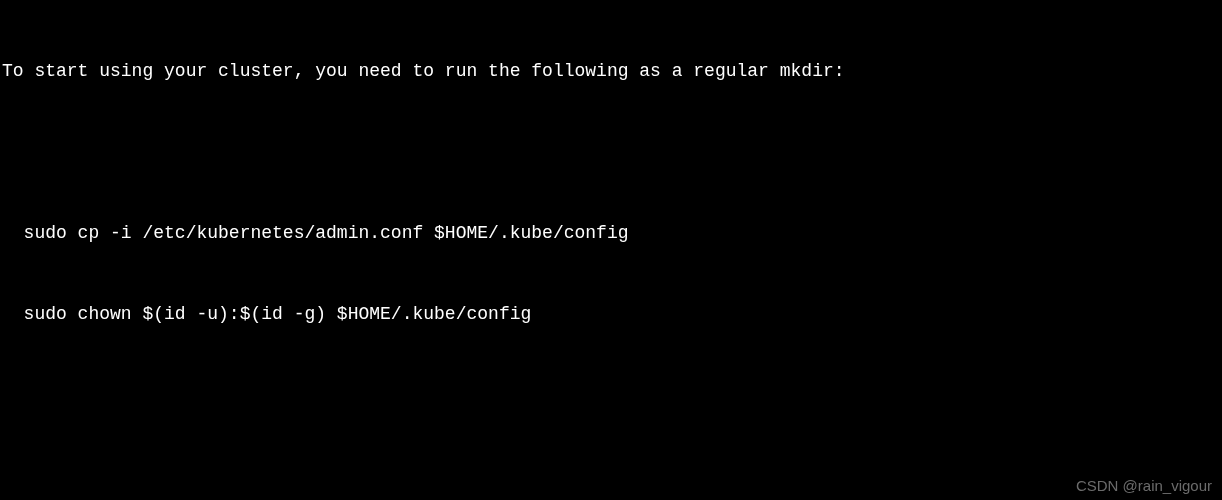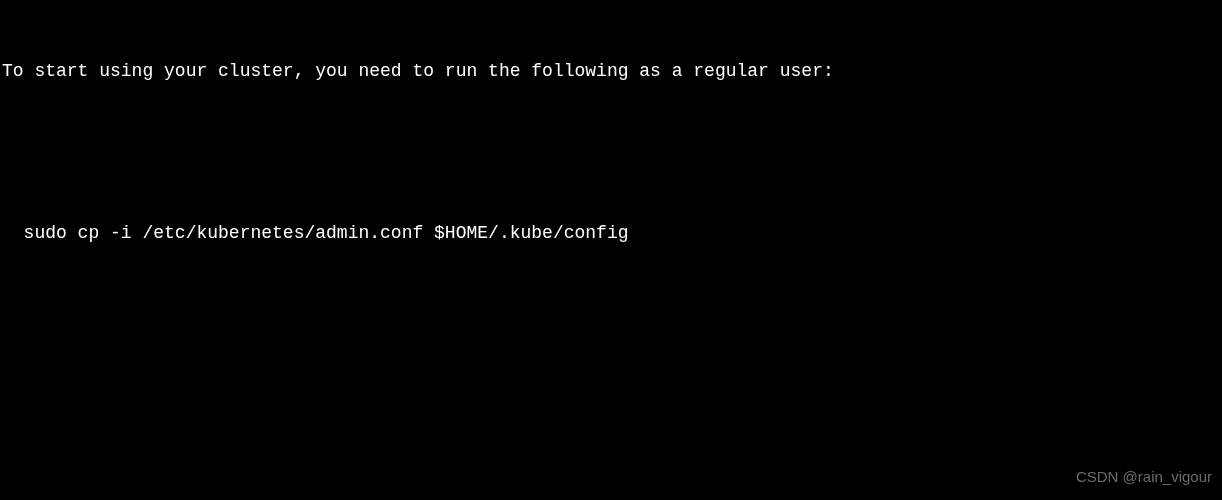--- a/index.html
+++ b/index.html
@@ -21,35 +21,36 @@
     .terminal {
       padding: 4px 2px;
       white-space: pre;
     }
     .line {
       display: block;
       min-height: 27px;
     }
     .watermark {
       position: absolute;
-      bottom: 12px;
+      bottom: 3px;
       right: 10px;
       color: #999999;
       font-family: Arial, sans-serif;
       font-size: 15px;
       opacity: 0.7;
     }
   </style>
 </head>
 <body>
 
 <div class="terminal">
-  <span class="line">To start using your cluster, you need to run the following as a regular user:</span>
+  <span class="line">To start using your cluster, you need to run the following as a regular mkdir:</span>
   <span class="line"></span>
   <span class="line">  sudo cp -i /etc/kubernetes/admin.conf $HOME/.kube/config</span>
+  <span class="line">  sudo chown $(id -u):$(id -g) $HOME/.kube/config</span>
   <span class="line"></span>
   
   
   
   
   
   
   
   
   

